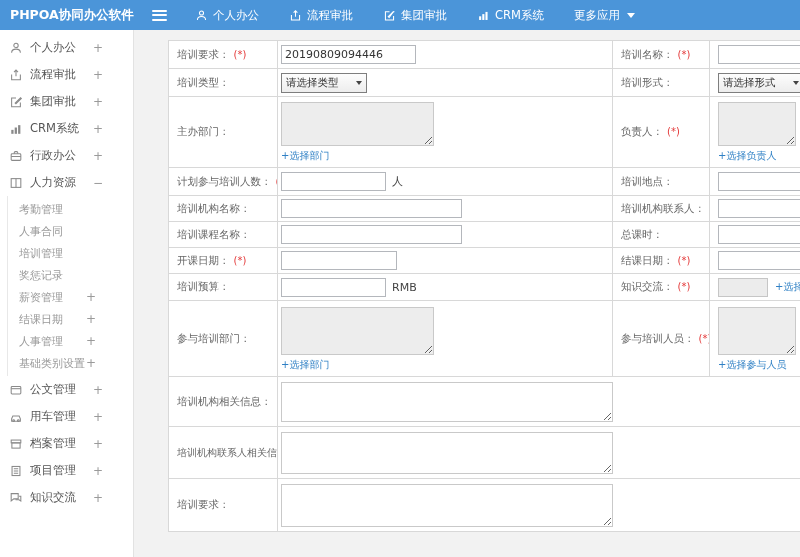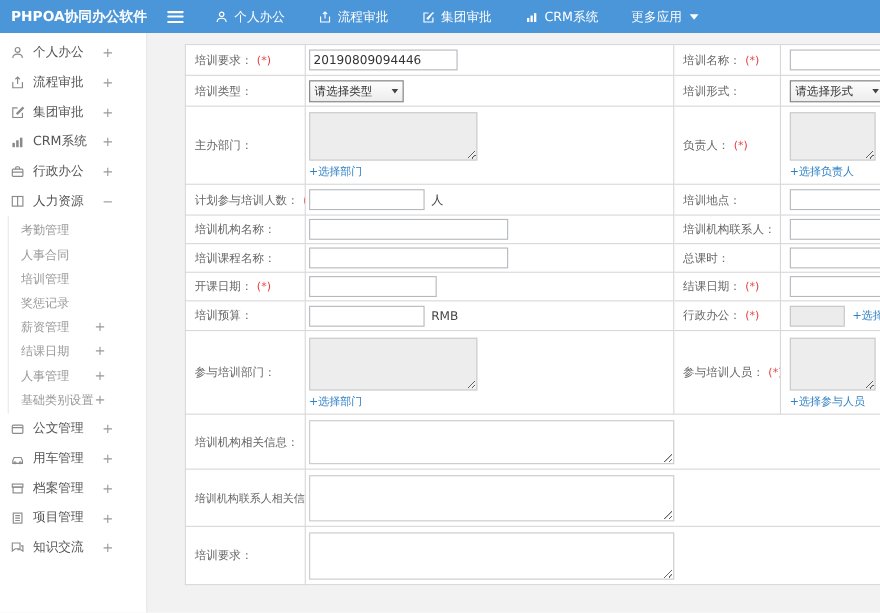--- a/index.html
+++ b/index.html
@@ -365,21 +365,21 @@
     </tr>
 
     <tr class="h27">
       <td class="lbl"><span>培训预算：</span></td>
       <td class="fld">
             <span class="inline-row">
               <input class="txt w105" style="">
               <span class="suffix">RMB</span>
             </span>
           </td>
-      <td class="lbl"><span>行政办公：</span><em class="req">(*)</em></td>
+      <td class="lbl"><span>知识交流：</span><em class="req">(*)</em></td>
       <td class="fld2">
             <span class="inline-row">
               <input class="txt gray" readonly="" style="">
               <a class="blink" style="margin-left:7px">+选择审批人员</a>
             </span>
           </td>
     </tr>
 
     <tr>
       <td class="lbl"><span>参与培训部门：</span></td>

